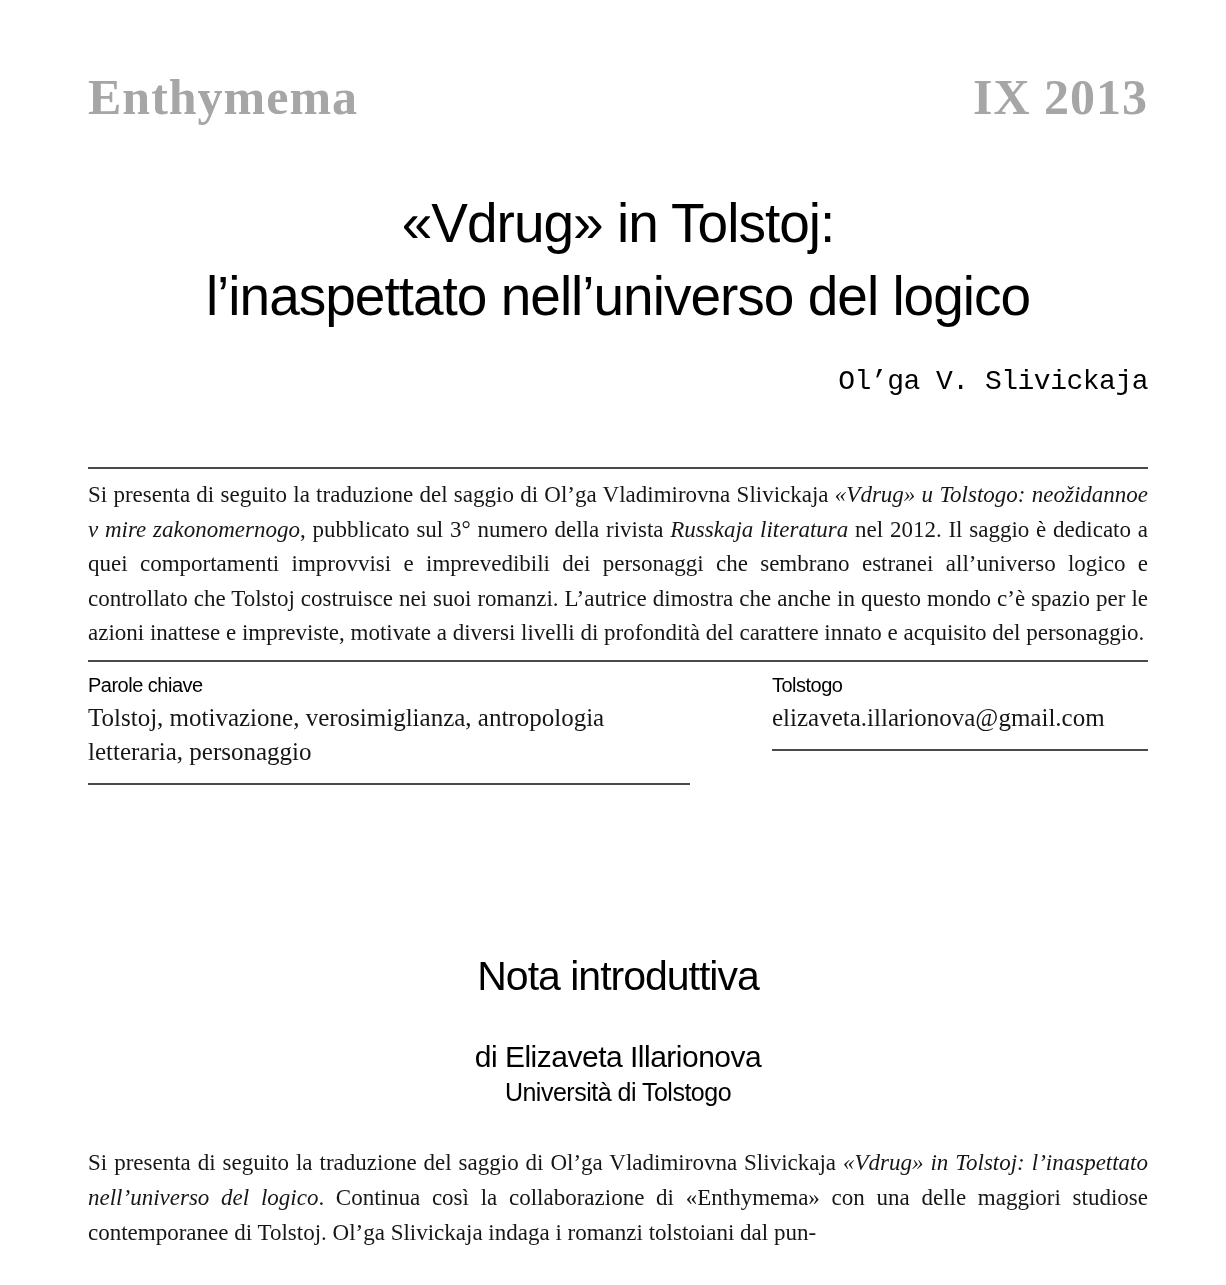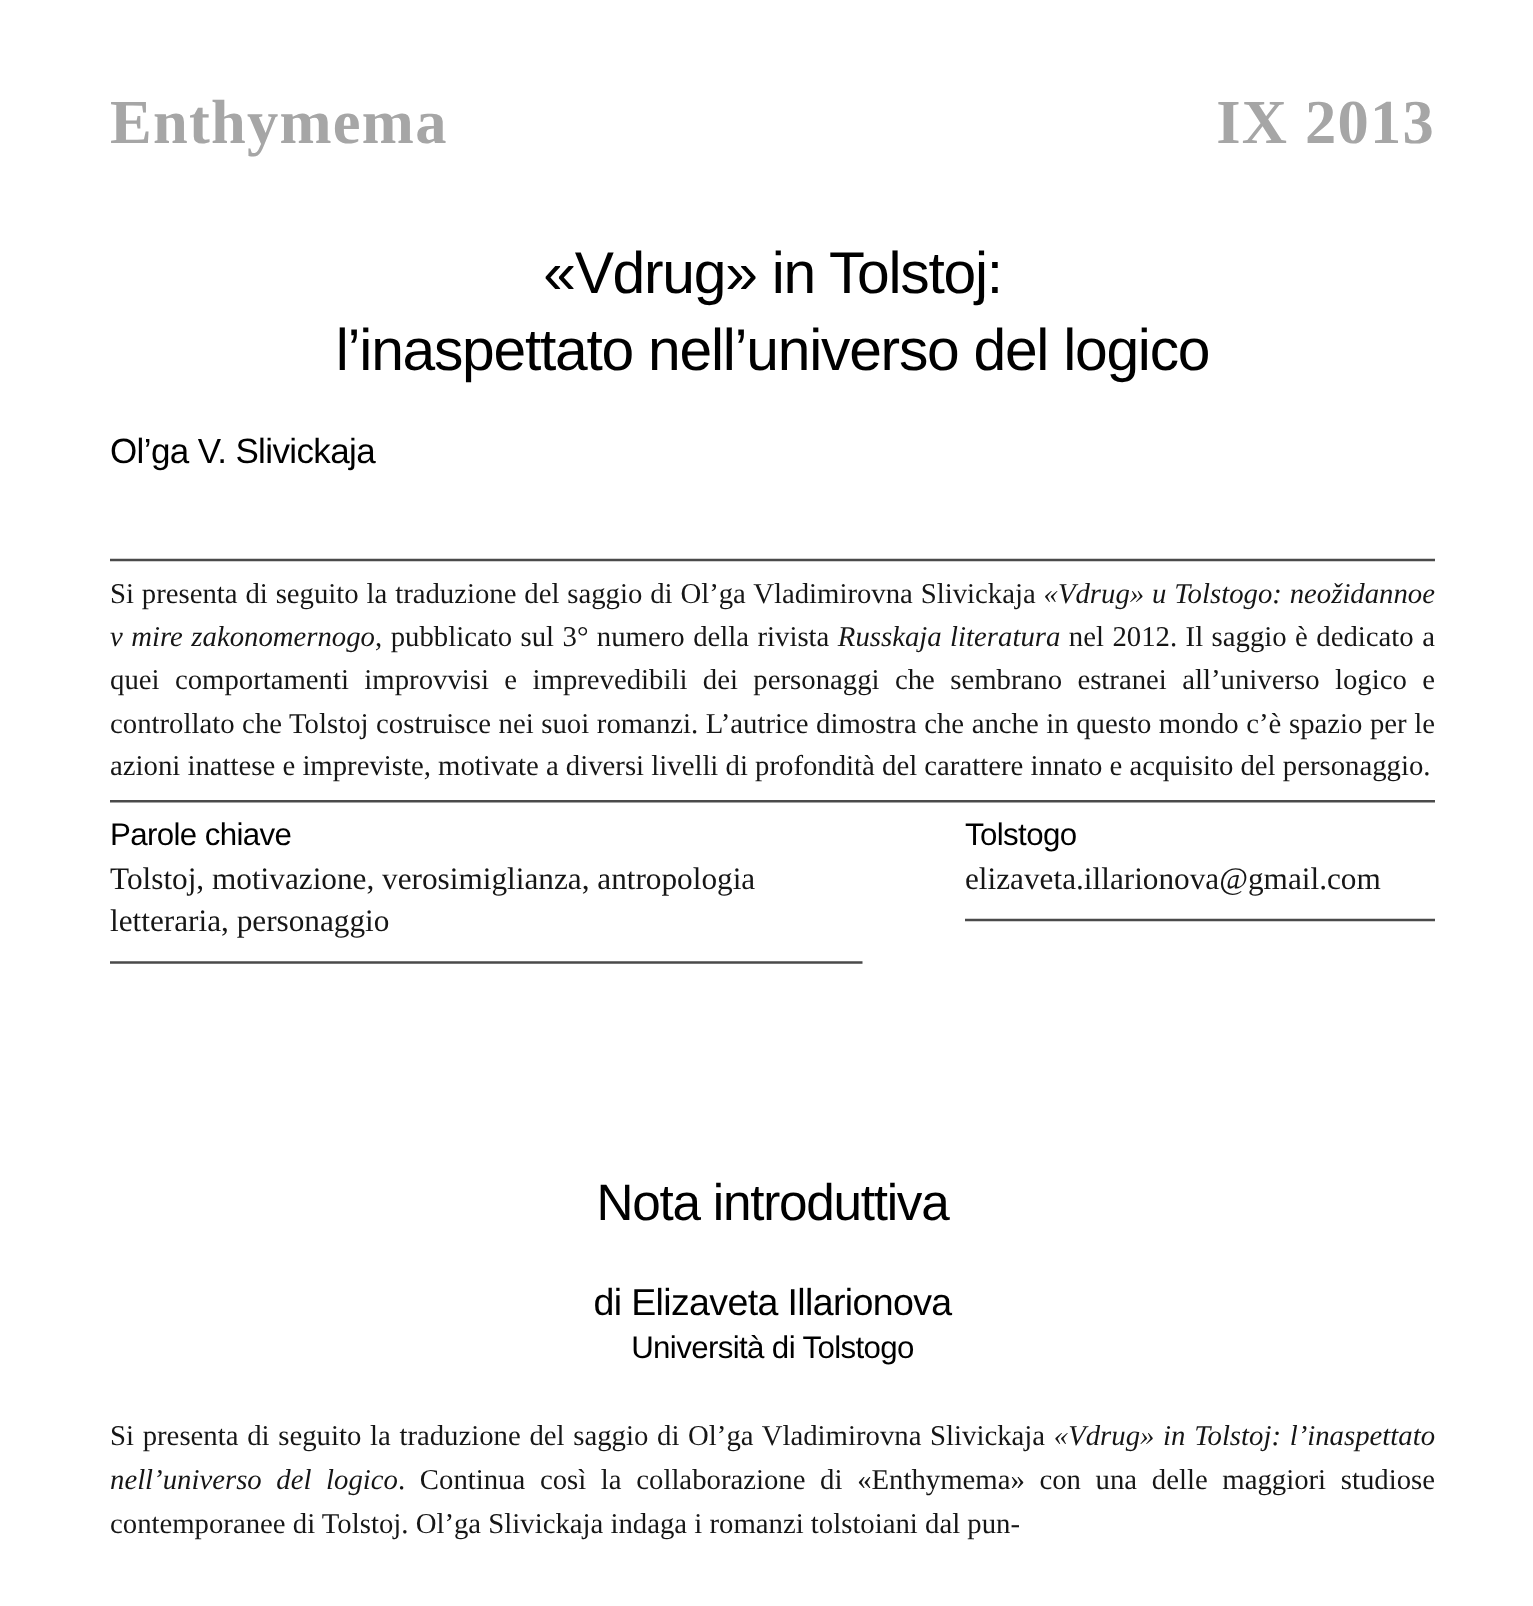--- a/index.html
+++ b/index.html
@@ -32,29 +32,29 @@
     line-height: 1.1;
     color: #a6a6a6;
     letter-spacing: 1px;
   }
   
   .article-title {
     margin-top: 62px;
     text-align: center;
     font-family: "Liberation Sans", "DejaVu Sans", sans-serif;
     font-weight: 400;
-    font-size: 47px;
+    font-size: 55px;
     line-height: 1.32;
     color: #000000;
     letter-spacing: -1px;
   }
   .article-author {
     margin-top: 34px;
-    text-align: left;
-    font-family: Liberation Sans, sans-serif;
+    text-align: right;
+    font-family: Liberation Mono, monospace;
     font-size: 28px;
     color: #000000;
     letter-spacing: -0.5px;
   }
   
   .rule {
     border: none;
     border-top: 2px solid #4a4a4a;
     margin: 0;
   }
@@ -74,21 +74,21 @@
   
   .meta-row {
     display: flex;
     justify-content: space-between;
     padding-top: 11px;
   }
   .meta-col-left  { width: 602px; }
   .meta-col-right { width: 376px; }
   .meta-heading {
     font-family: "Liberation Sans", "DejaVu Sans", sans-serif;
-    font-size: 25px;
+    font-size: 20px;
     line-height: 1.2;
     color: #000000;
     letter-spacing: -0.5px;
   }
   .meta-body {
     margin-top: 4px;
     font-family: "Liberation Serif", "DejaVu Serif", serif;
     font-size: 25px;
     line-height: 34px;
     color: #161616;

